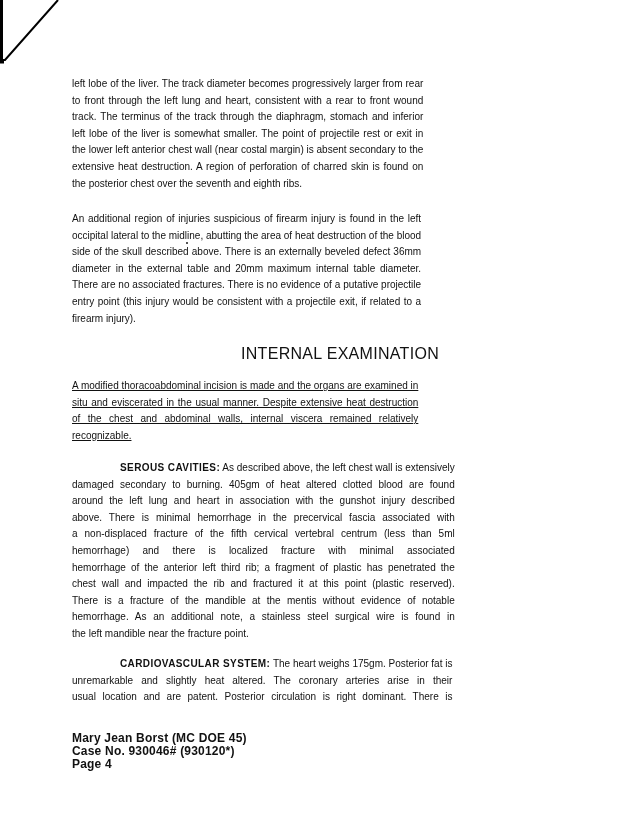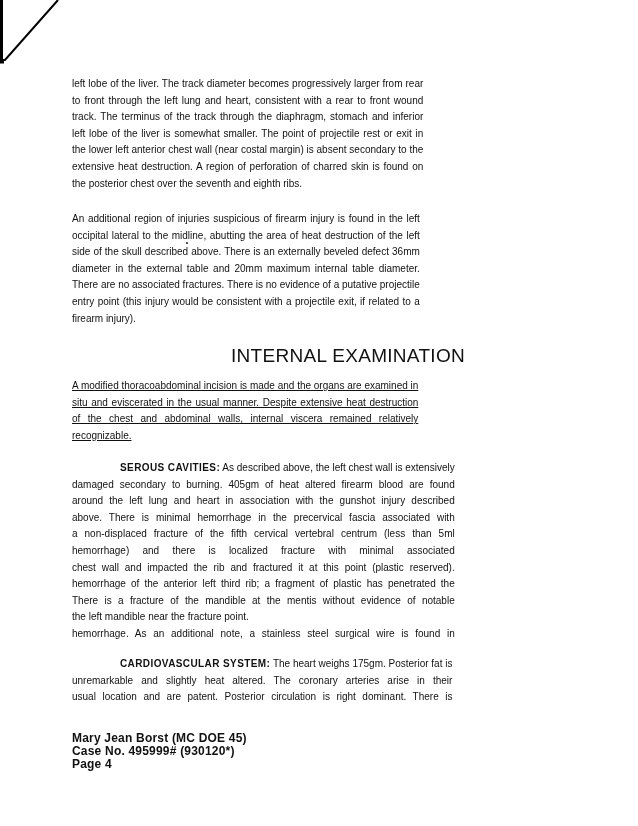--- a/index.html
+++ b/index.html
@@ -41,24 +41,24 @@
       height: 16.6px;
     }
     .line.last {
       text-align-last: left;
     }
     .p1 { position: absolute; top: 0; }
     .p2 { position: absolute; top: 135px; }
     .heading {
       position: absolute;
       top: 269px;
-      left: 16px;
+      left: 8px;
       width: 520px;
       text-align: center;
-      font-size: 19px;
+      font-size: 16px;
       letter-spacing: 0.3px;
     }
     .p3 { position: absolute; top: 302px; text-decoration: underline; }
     .p4 { position: absolute; top: 384px; }
     .p5 { position: absolute; top: 580px; }
     .bold-lead {
       font-weight: bold;
       letter-spacing: 0.4px;
       margin-left: 48px;
     }
@@ -96,58 +96,58 @@
     <span class="line">to front through the left lung and heart, consistent with a rear to front wound</span>
     <span class="line">track.  The terminus of the track through the diaphragm, stomach and inferior</span>
     <span class="line">left lobe of the liver is somewhat smaller.  The point of projectile rest or exit in</span>
     <span class="line">the lower left anterior chest wall (near costal margin) is absent secondary to the</span>
     <span class="line">extensive heat destruction.  A region of perforation of charred skin is found on</span>
     <span class="line last">the posterior chest over the seventh and eighth ribs.</span>
   </div>
 
   <div class="para p2">
     <span class="line">An additional region of injuries suspicious of firearm injury is found in the left</span>
-    <span class="line">occipital lateral to the midline, abutting the area of heat destruction of the left</span>
+    <span class="line">occipital lateral to the midline, abutting the area of heat destruction of the blood</span>
     <span class="line">side of the skull described above.  There is an externally beveled defect 36mm</span>
     <span class="line">diameter in the external table and 20mm maximum internal table diameter.</span>
     <span class="line">There are no associated fractures.  There is no evidence of a putative projectile</span>
     <span class="line">entry point (this injury would be consistent with a projectile exit, if related to a</span>
     <span class="line last">firearm injury).</span>
   </div>
 
   <div class="heading">INTERNAL EXAMINATION</div>
 
   <div class="para p3">
     <span class="line">A modified thoracoabdominal incision is made and the organs are examined in</span>
     <span class="line">situ and eviscerated in the usual manner.  Despite extensive heat destruction</span>
     <span class="line">of the chest and abdominal walls, internal viscera remained relatively</span>
     <span class="line last">recognizable.</span>
   </div>
 
   <div class="para p4">
     <span class="line"><span class="bold-lead">SEROUS CAVITIES:</span><span>  As described above, the left chest wall is extensively</span></span>
-    <span class="line">damaged secondary to burning.  405gm of heat altered firearm blood are found</span>
+    <span class="line">damaged secondary to burning.  405gm of heat altered clotted blood are found</span>
     <span class="line">around the left lung and heart in association with the gunshot injury described</span>
     <span class="line">above.  There is minimal hemorrhage in the precervical fascia associated with</span>
     <span class="line">a non-displaced fracture of the fifth cervical vertebral centrum (less than 5ml</span>
     <span class="line">hemorrhage) and there is localized fracture with minimal associated</span>
+    <span class="line">hemorrhage of the anterior left third rib; a fragment of plastic has penetrated the</span>
     <span class="line">chest wall and impacted the rib and fractured it at this point (plastic reserved).</span>
-    <span class="line">hemorrhage of the anterior left third rib; a fragment of plastic has penetrated the</span>
     <span class="line">There is a fracture of the mandible at the mentis without evidence of notable</span>
+    <span class="line">hemorrhage.  As an additional note, a stainless steel surgical wire is found in</span>
     <span class="line last">the left mandible near the fracture point.</span>
-    <span class="line">hemorrhage.  As an additional note, a stainless steel surgical wire is found in</span>
   </div>
 
   <div class="para p5">
     <span class="line"><span class="bold-lead">CARDIOVASCULAR SYSTEM:</span><span>  The heart weighs 175gm.  Posterior fat is</span></span>
     <span class="line">unremarkable and slightly heat altered.  The coronary arteries arise in their</span>
     <span class="line">usual location and are patent.  Posterior circulation is right dominant.  There is</span>
   </div>
 
 </div>
 
 <div class="stray-dot"></div>
 
 <div class="footer">
   <span>Mary Jean Borst (MC DOE 45)</span>
-  <span>Case No. 495999# (930120*)</span>
+  <span>Case No. 930046# (930120*)</span>
   <span>Page 4</span>
 </div>
 
 </body></html>

